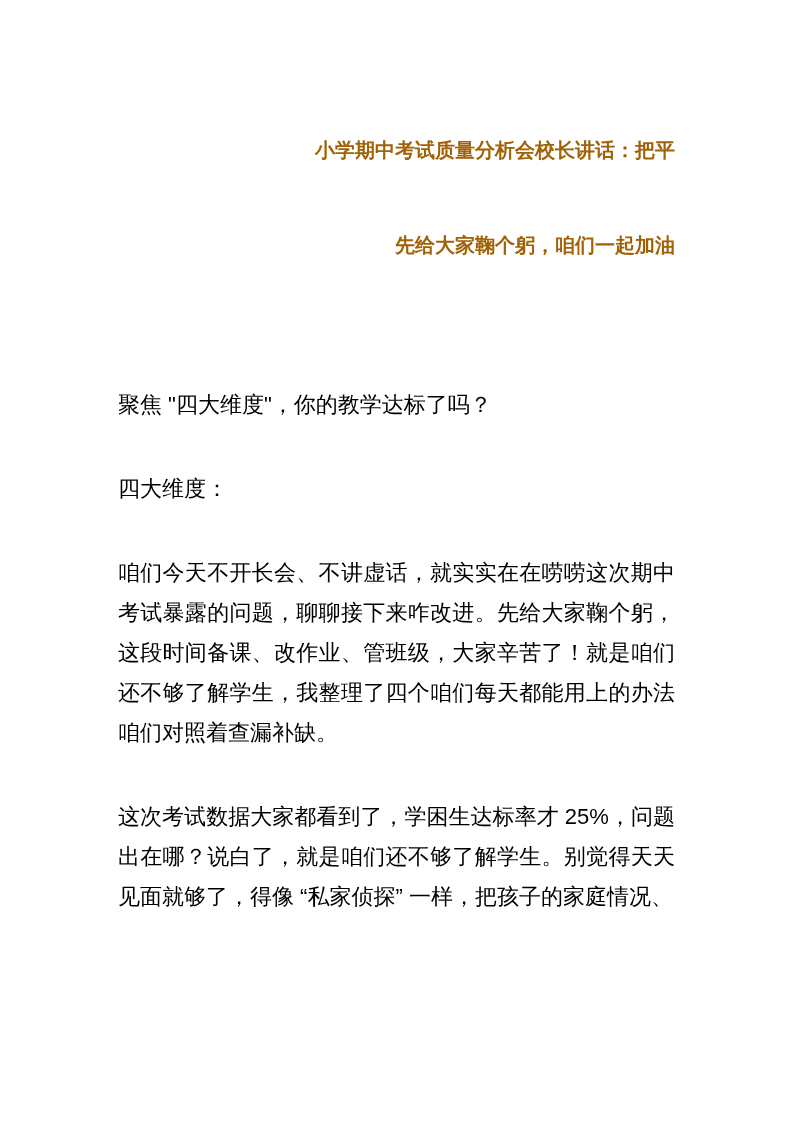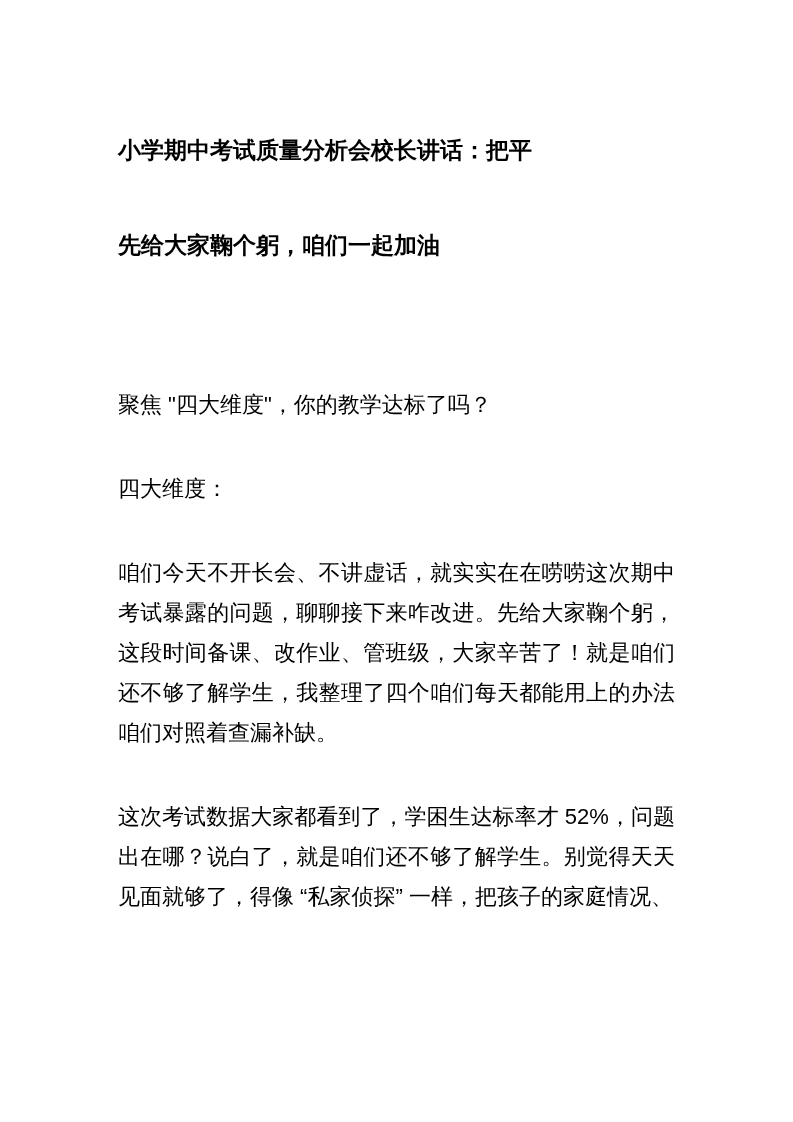--- a/index.html
+++ b/index.html
@@ -14,25 +14,25 @@
     margin: 0 auto;
     background: #ffffff;
     box-sizing: border-box;
     padding: 0 118px;
     overflow: hidden;
     font-family: "Liberation Sans", sans-serif;
     color: #000000;
   }
   .doc-title {
     margin: 103px 0 0 0;
-    font-size: 23px;
+    font-size: 20px;
     font-weight: 700;
     line-height: 95px;
-    text-align: left;
-    color: #000000;
+    text-align: right;
+    color: #a16207;
   }
   .doc-title .title-line {
     display: block;
     white-space: nowrap;
   }
   .para {
     margin: 44px 0 0 0;
     font-size: 22px;
     line-height: 40px;
     text-align: justify;
@@ -57,15 +57,15 @@
     <span class="title-line">先给大家鞠个躬，咱们一起加油</span>
   </h1>
 
   <p class="para first-after-title single-line">聚焦 "四大维度"，你的教学达标了吗？</p>
 
   <p class="para single-line">四大维度：</p>
 
   <p class="para">咱们今天不开长会、不讲虚话，就实实在在唠唠这次期中考试暴露的问题，聊聊接下来咋改进。先给大家鞠个躬，这段时间备课、改作业、管班级，大家辛苦了！就是咱们还不够了解学生，我整理了四个咱们每天都能用上的办法咱们对照着查漏补缺。</p>
 
 
-  <p class="para">这次考试数据大家都看到了，学困生达标率才 52%，问题出在哪？说白了，就是咱们还不够了解学生。别觉得天天见面就够了，得像 “私家侦探” 一样，把孩子的家庭情况、</p>
+  <p class="para">这次考试数据大家都看到了，学困生达标率才 25%，问题出在哪？说白了，就是咱们还不够了解学生。别觉得天天见面就够了，得像 “私家侦探” 一样，把孩子的家庭情况、</p>
 
 </div>
 
 </body></html>

